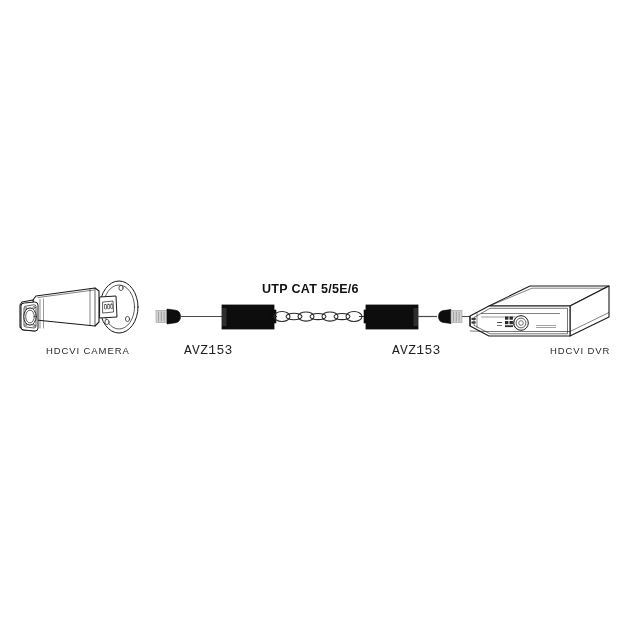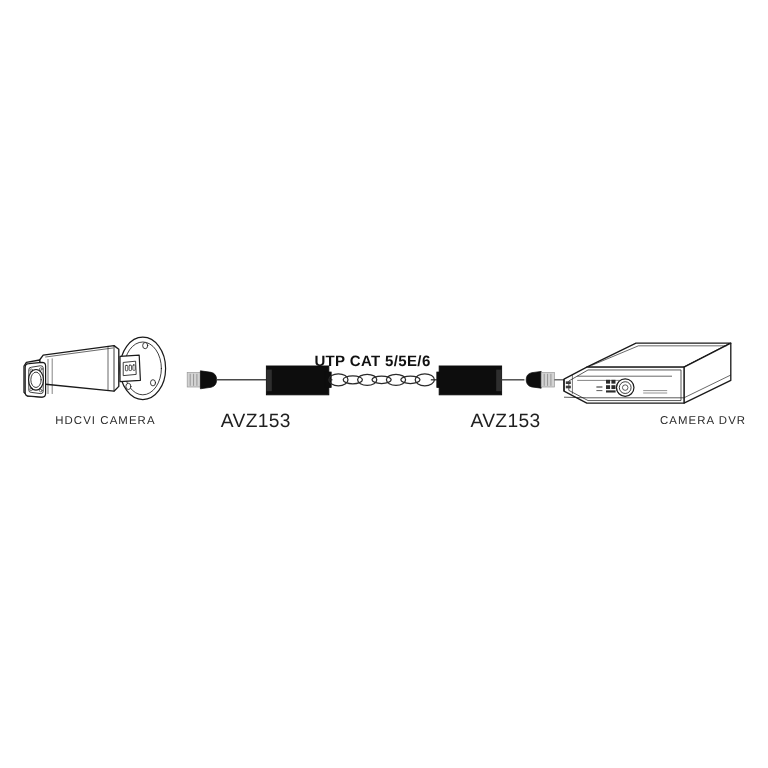--- a/index.html
+++ b/index.html
@@ -33,35 +33,36 @@
     color: #1a1a1a;
     white-space: nowrap;
     letter-spacing: 0.2px;
   }
   .label-device {
     font-size: 9.5px;
     letter-spacing: 0.9px;
     color: #2b2b2b;
   }
   .label-part {
-    font-size: 16px;
+    font-size: 13px;
     letter-spacing: 0.3px;
     color: #1f1f1f;
+    font-family: Liberation Mono, monospace;
   }
   .label-cable {
     font-size: 12.5px;
     font-weight: 600;
     letter-spacing: 0.3px;
     color: #111111;
   }
   #label-camera   { left: 46px;  top: 345px; }
   #label-dvr      { left: 550px; top: 345px; }
   #label-balun-1  { left: 184px; top: 343px; }
   #label-balun-2  { left: 392px; top: 343px; }
-  #label-utp      { left: 262px; top: 294px; }
+  #label-utp      { left: 262px; top: 282px; }
 </style>
 </head>
 <body>
 
 <div id="diagram-root">
 
   <svg id="diagram-svg" viewBox="0 0 640 640">
 
     <g fill="none" stroke="#1a1a1a" stroke-width="1" stroke-linejoin="round" stroke-linecap="round">
 
@@ -195,15 +196,15 @@
   </svg>
 
   <div class="label label-device" id="label-camera">HDCVI CAMERA</div>
 
   <div class="label label-part" id="label-balun-1">AVZ153</div>
 
   <div class="label label-cable" id="label-utp">UTP CAT 5/5E/6</div>
 
   <div class="label label-part" id="label-balun-2">AVZ153</div>
 
-  <div class="label label-device" id="label-dvr">CAMERA DVR</div>
+  <div class="label label-device" id="label-dvr">HDCVI DVR</div>
 
 </div>
 
 </body></html>

